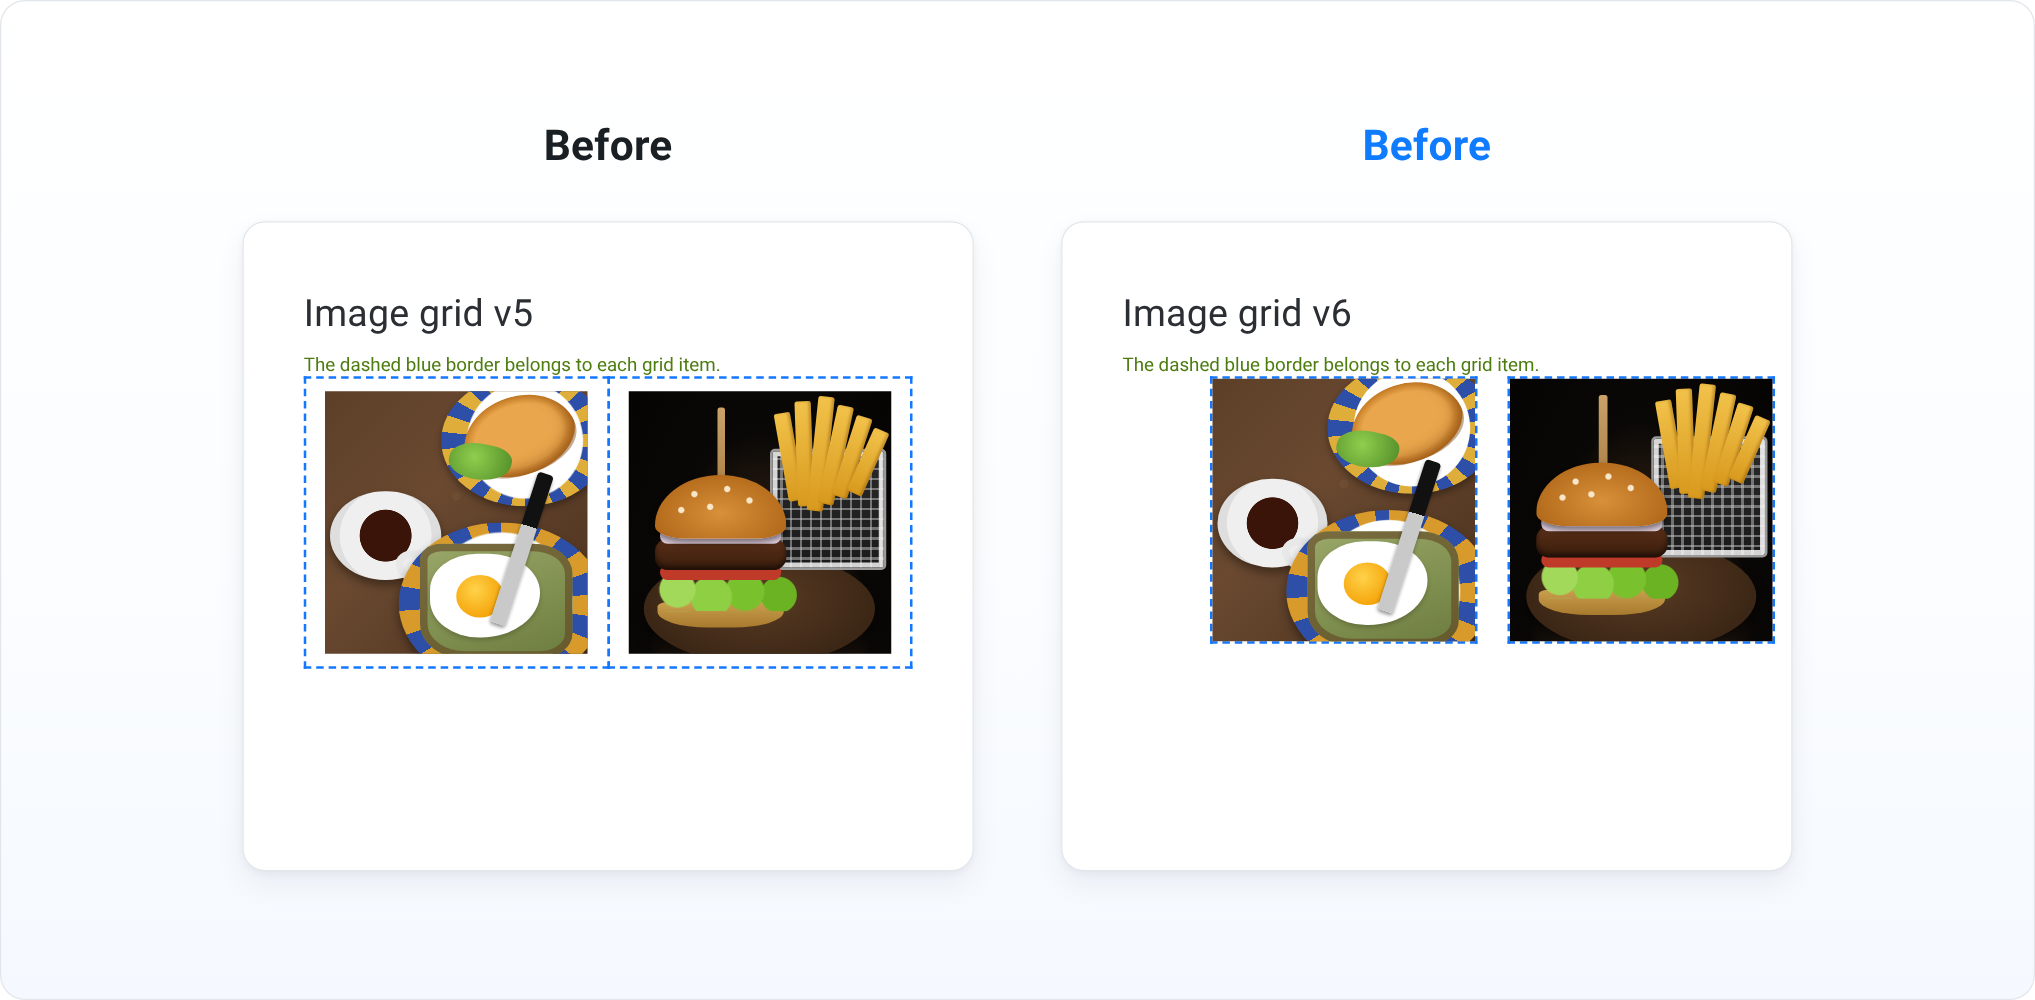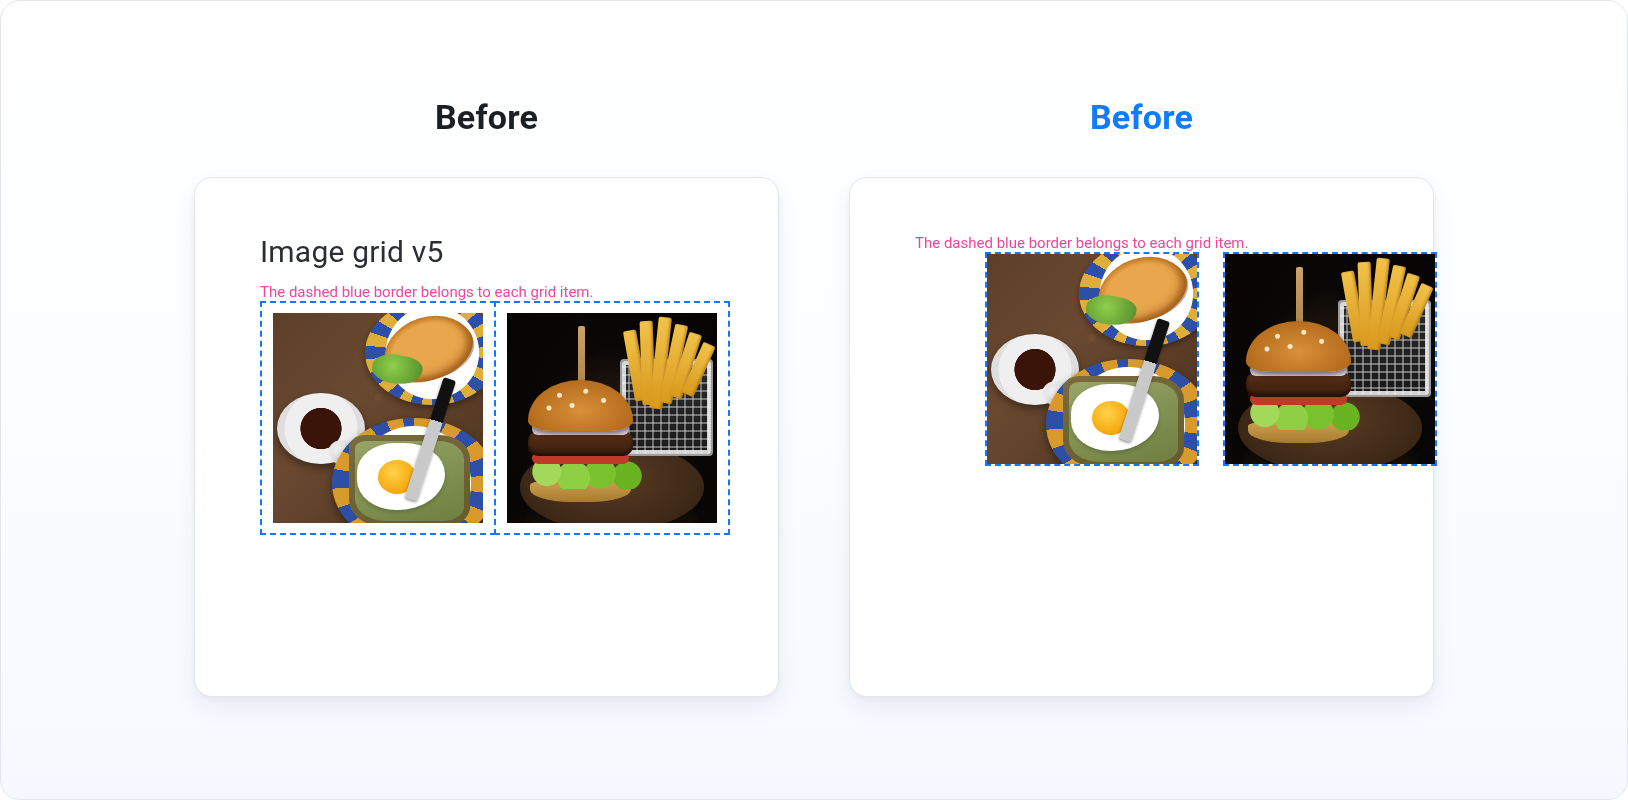--- a/index.html
+++ b/index.html
@@ -40,33 +40,33 @@
   .col-header.before { color: #1a1f24; }
   .col-header.after  { color: #0f7bff; }
 
   .card {
     width: 585px;
     height: 520px;
     background: #ffffff;
     border: 1px solid #e3e7eb;
     border-radius: 18px;
     box-shadow: 0 10px 24px rgba(16,24,40,0.06), 0 2px 6px rgba(16,24,40,0.04);
-    padding: 56px 48px 48px 65px;
+    padding: 56px 48px 48px 48px;
     position: relative;
   }
   .card-title {
     font-size: 30px;
     font-weight: 400;
     color: #2b2f33;
     margin-bottom: 14px;
     letter-spacing: 0.2px;
   }
   .card-caption {
     font-size: 15px;
-    color: #ec4899;
+    color: #4d7c0f;
   }
 
   
   .grid-before {
     display: flex;
     flex-direction: row;
   }
   .grid-before .cell {
     flex: 1 1 50%;
     border: 2px dashed #1477ff;
@@ -298,20 +298,21 @@
             </div>
           </div>
         </div>
       </div>
     </div>
 
     <div class="col">
       <div class="col-header after">Before</div>
 
       <div class="card">
+        <div class="card-title">Image grid v6</div>
         <div class="card-caption">The dashed blue border belongs to each grid item.</div>
 
         <div class="grid-after">
           <div class="cell">
             <div class="img meal1">
               <div class="plate-top"></div>
               <div class="croissant"></div>
               <div class="lettuce1"></div>
               <div class="cup"></div>
               <div class="plate-bot"></div>

